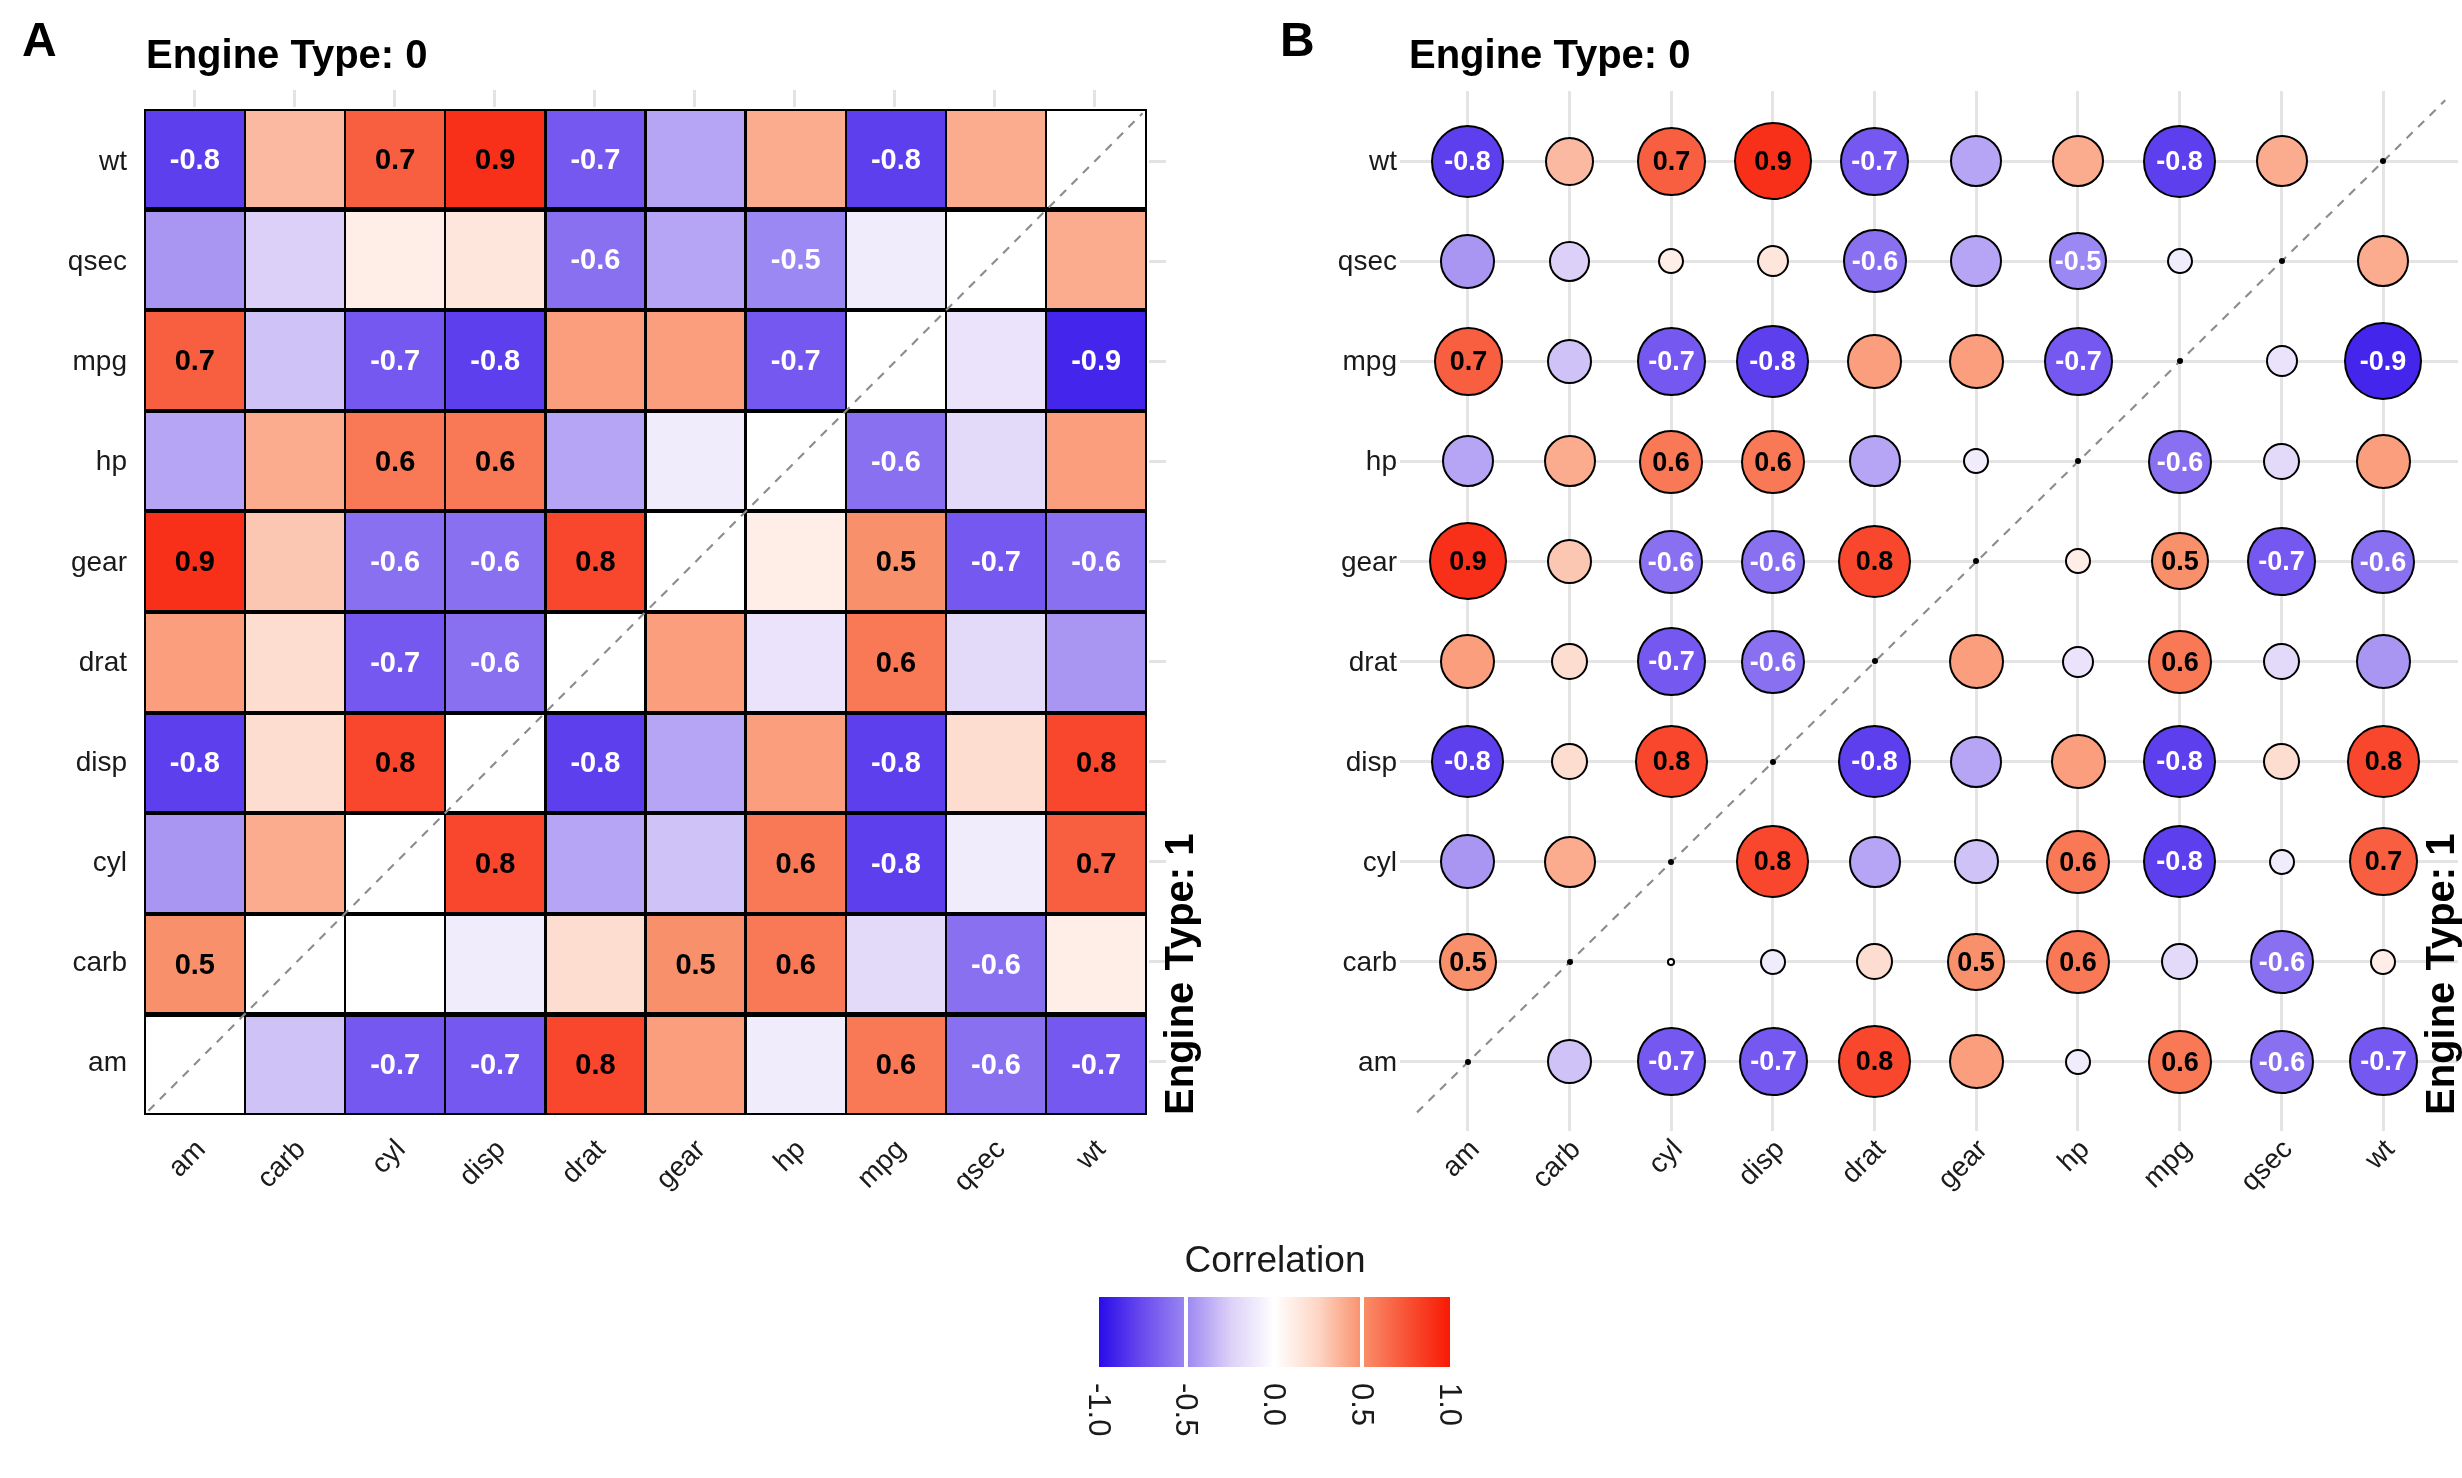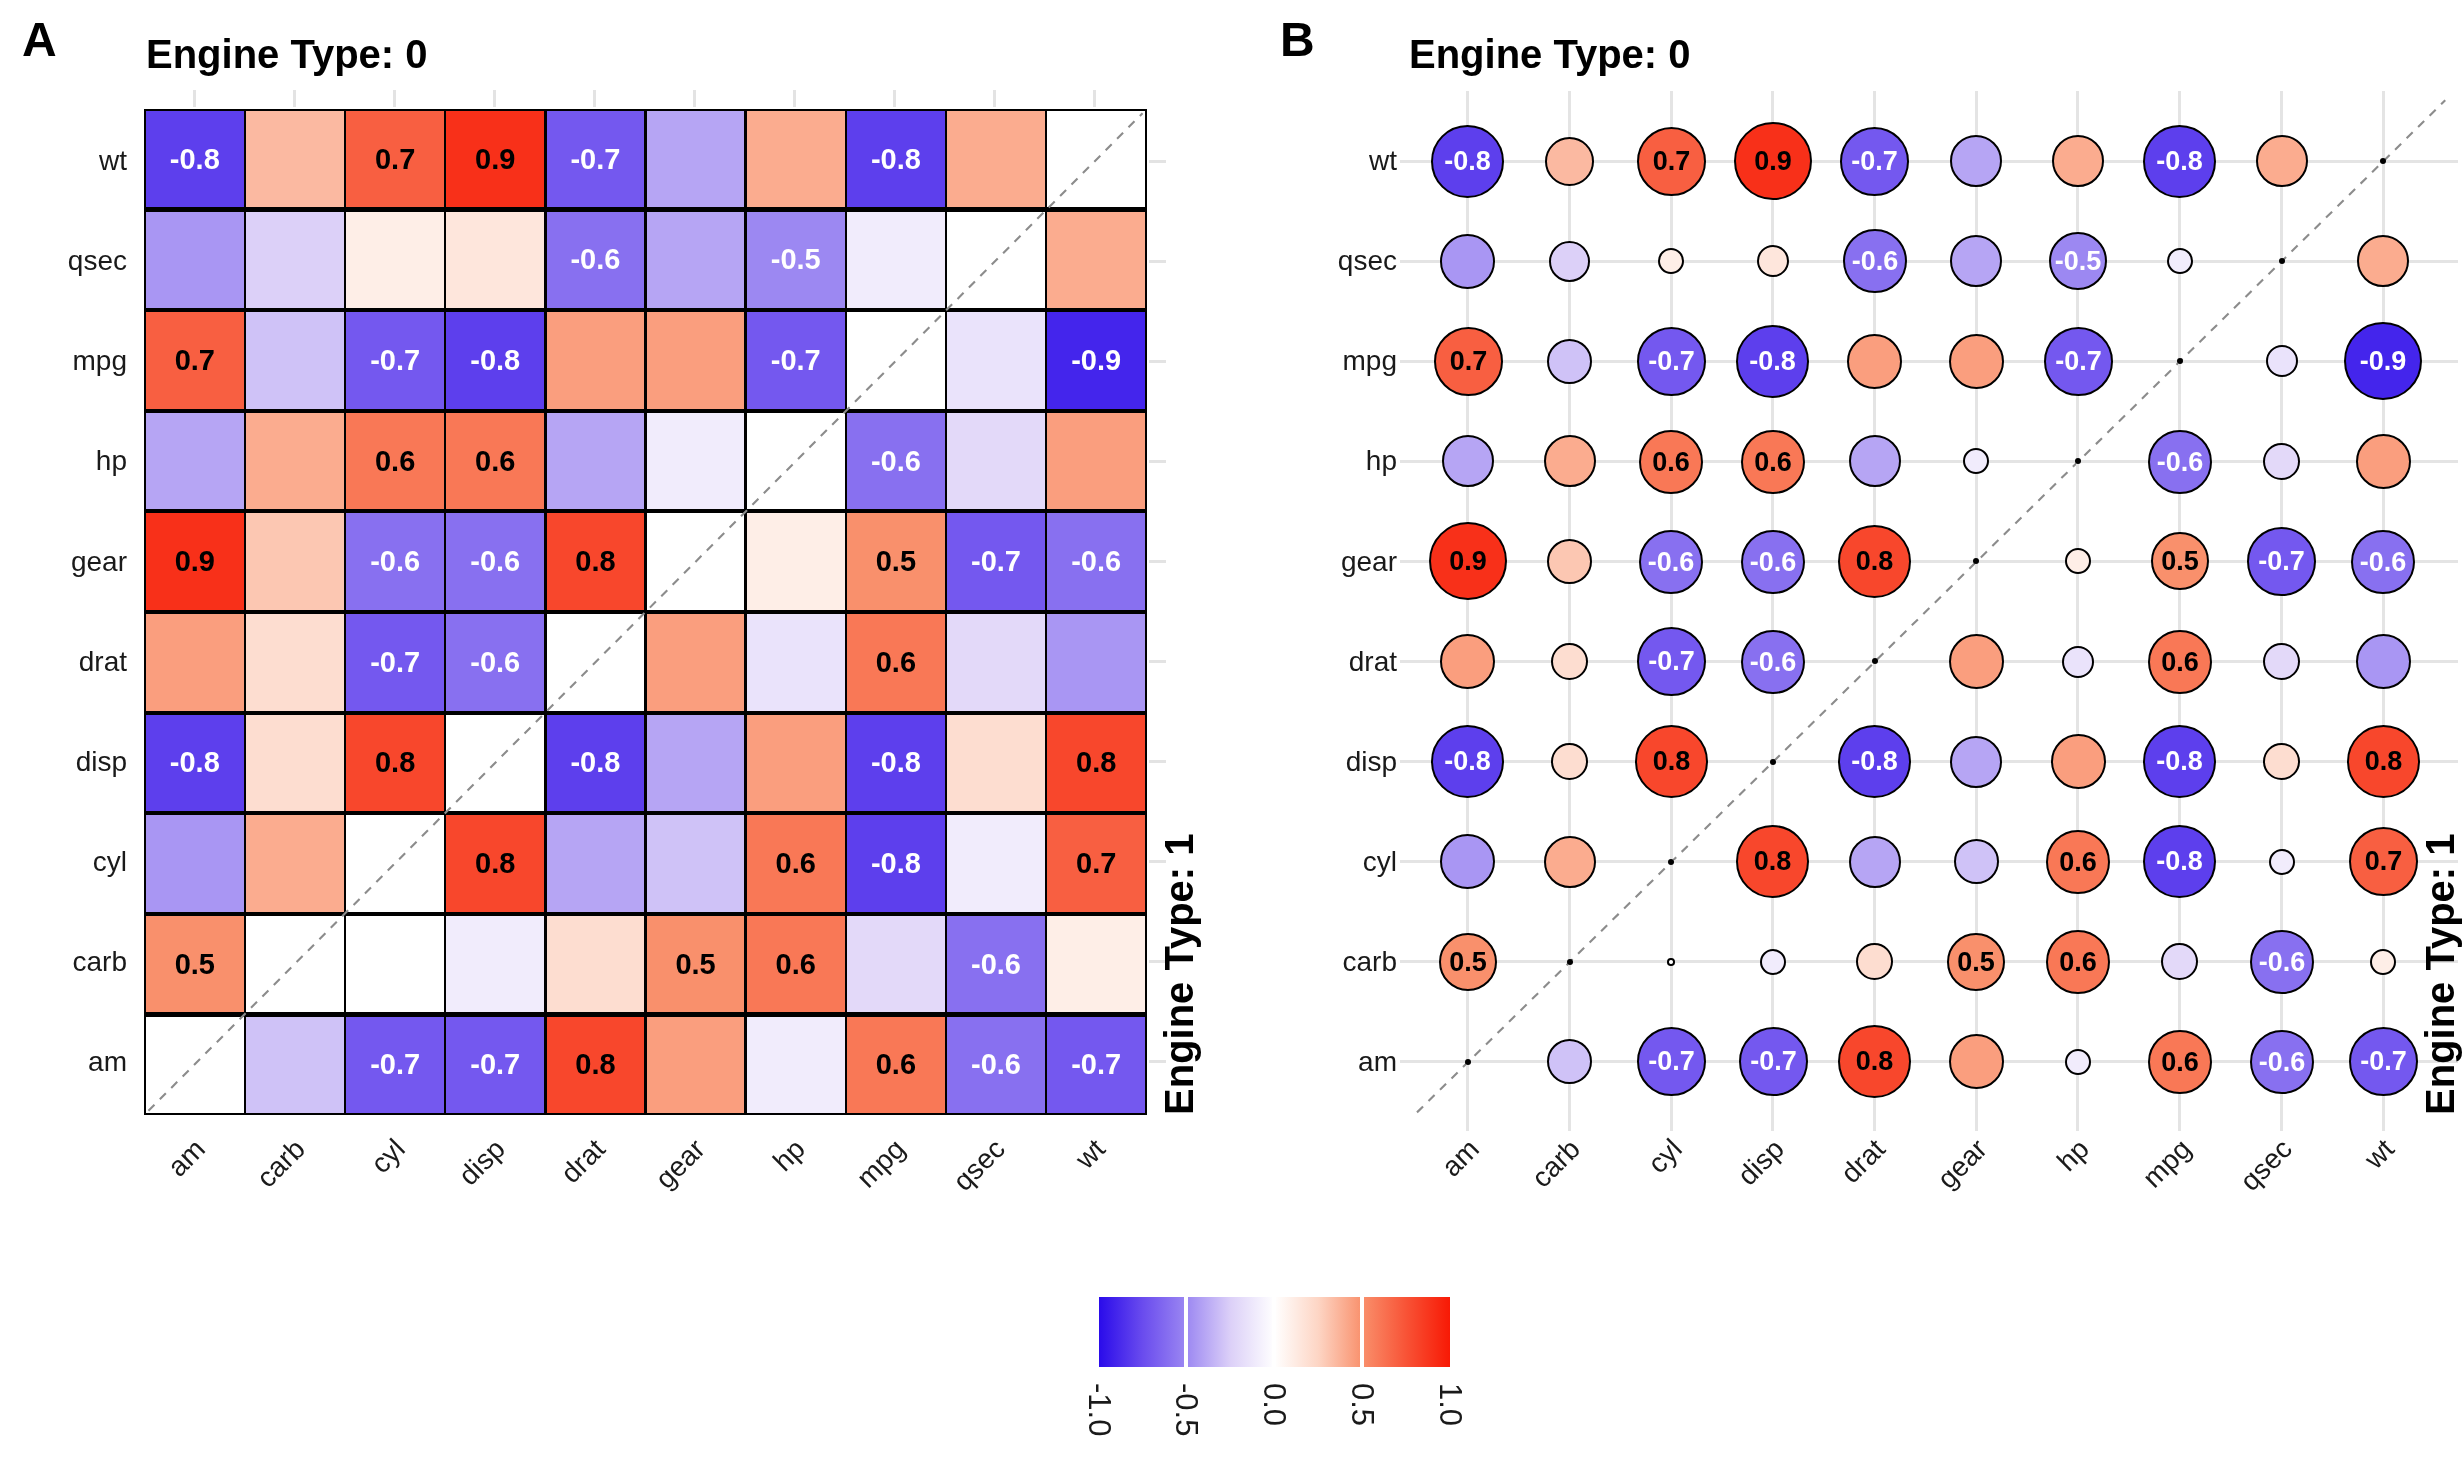--- a/index.html
+++ b/index.html
@@ -339,20 +339,21 @@
       <div class="xlab" style="left: 1641px; top: 1133px;">disp</div>
       <div class="xlab" style="left: 1742px; top: 1133px;">drat</div>
       <div class="xlab" style="left: 1844px; top: 1133px;">gear</div>
       <div class="xlab" style="left: 1946px; top: 1133px;">hp</div>
       <div class="xlab" style="left: 2048px; top: 1133px;">mpg</div>
       <div class="xlab" style="left: 2149px; top: 1133px;">qsec</div>
       <div class="xlab" style="left: 2251px; top: 1133px;">wt</div>
     </div>
   <div class="facet-right" style="left:2418px;top:1115px;">Engine Type: 1</div>
 
+  <div id="legend-title">Correlation</div>
   <div id="legend-bar" style="background: linear-gradient(to right, rgb(42, 11, 234) 0%, rgb(106, 76, 238) 12.5%, rgb(156, 136, 242) 25%, rgb(220, 208, 248) 37.5%, rgb(255, 255, 255) 50%, rgb(253, 213, 196) 62.5%, rgb(249, 144, 108) 75%, rgb(248, 83, 54) 87.5%, rgb(248, 25, 5) 100%);"></div>
   <div id="legend-extras">
       <div class="legend-lab" style="left: 1116px;">-1.0</div>
       <div class="legend-tick" style="left: 1184px;"></div>
       <div class="legend-lab" style="left: 1203px;">-0.5</div>
       <div class="legend-tick" style="left: 1272px;"></div>
       <div class="legend-lab" style="left: 1291px;">0.0</div>
       <div class="legend-tick" style="left: 1360px;"></div>
       <div class="legend-lab" style="left: 1379px;">0.5</div>
       <div class="legend-lab" style="left: 1467px;">1.0</div>

